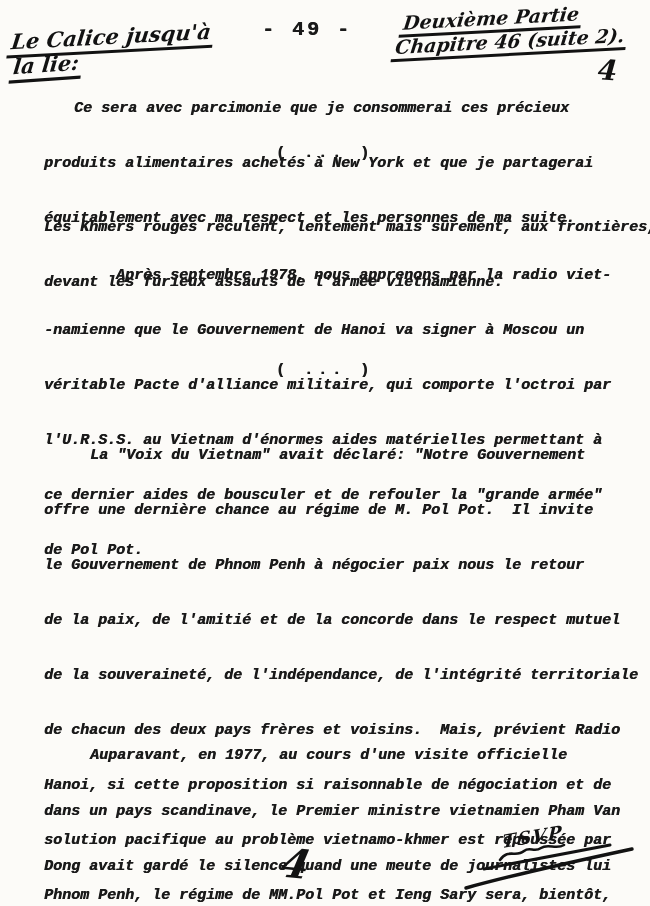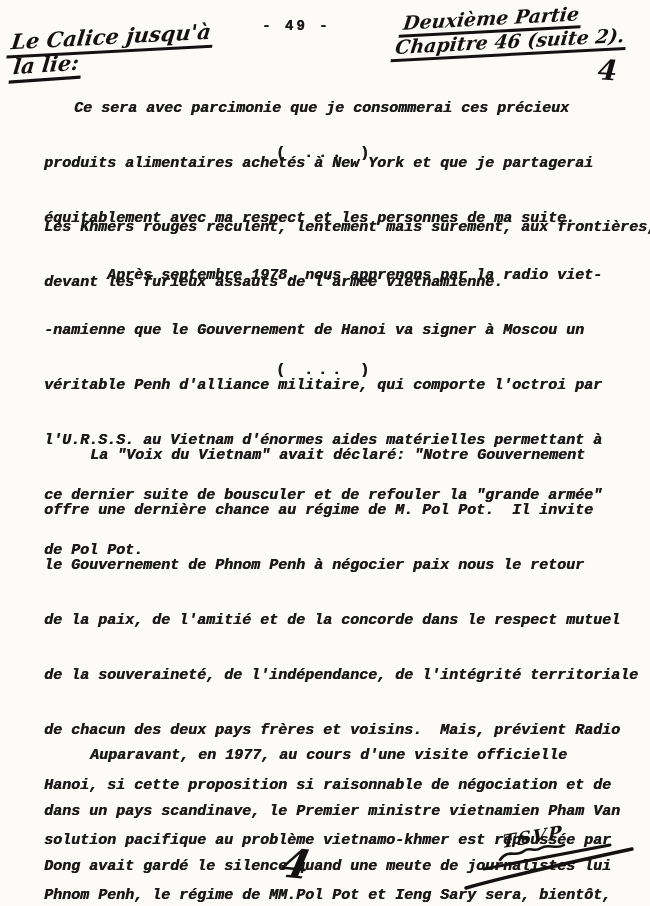--- a/index.html
+++ b/index.html
@@ -24,21 +24,21 @@
   .lh215 .line{height:21.5px;line-height:21.5px;}
   .ind7{padding-left:61px;text-align:right;}
   .ind5{padding-left:46px;}
   .indp1{padding-left:30px;}
   .ellipsis{
     position:absolute;left:0;width:650px;
     text-align:center;letter-spacing:5px;
   }
   .page-number{
     position:absolute;top:18px;left:262px;
-    font-size:14px;letter-spacing:3px;
+    font-size:20px;letter-spacing:3px;
   }
   
   .hw{
     position:absolute;
     font-family:"DejaVu Serif",serif;
     font-style:italic;font-weight:700;
     color:#121212;white-space:nowrap;
   }
   .hw .u{
     display:inline-block;
@@ -86,23 +86,23 @@
   <div class="ellipsis typed" style="top:145px;">( ... )</div>
 
   <div class="para typed" style="top:183px;">
     <div class="line">Les Khmers rouges reculent, lentement mais sûrement, aux frontières,</div>
     <div class="line">devant les furieux assauts de l'armée vietnamienne.</div>
   </div>
 
   <div class="para typed" style="top:231px;">
     <div class="line ind7">Après septembre 1978, nous apprenons par la radio viet-</div>
     <div class="line">-namienne que le Gouvernement de Hanoi va signer à Moscou un</div>
-    <div class="line">véritable Penh d'alliance militaire, qui comporte l'octroi par</div>
+    <div class="line">véritable Pacte d'alliance militaire, qui comporte l'octroi par</div>
     <div class="line">l'U.R.S.S. au Vietnam d'énormes aides matérielles permettant à</div>
-    <div class="line">ce dernier suite de bousculer et de refouler la "grande armée"</div>
+    <div class="line">ce dernier aides de bousculer et de refouler la "grande armée"</div>
     <div class="line">de Pol Pot.</div>
   </div>
 
   <div class="ellipsis typed" style="top:362px;">( ... )</div>
 
   <div class="para typed" style="top:411px;">
     <div class="line ind5">La "Voix du Vietnam" avait déclaré: "Notre Gouvernement</div>
     <div class="line">offre une dernière chance au régime de M. Pol Pot.  Il invite</div>
     <div class="line">le Gouvernement de Phnom Penh à négocier paix nous le retour</div>
     <div class="line">de la paix, de l'amitié et de la concorde dans le respect mutuel</div>

